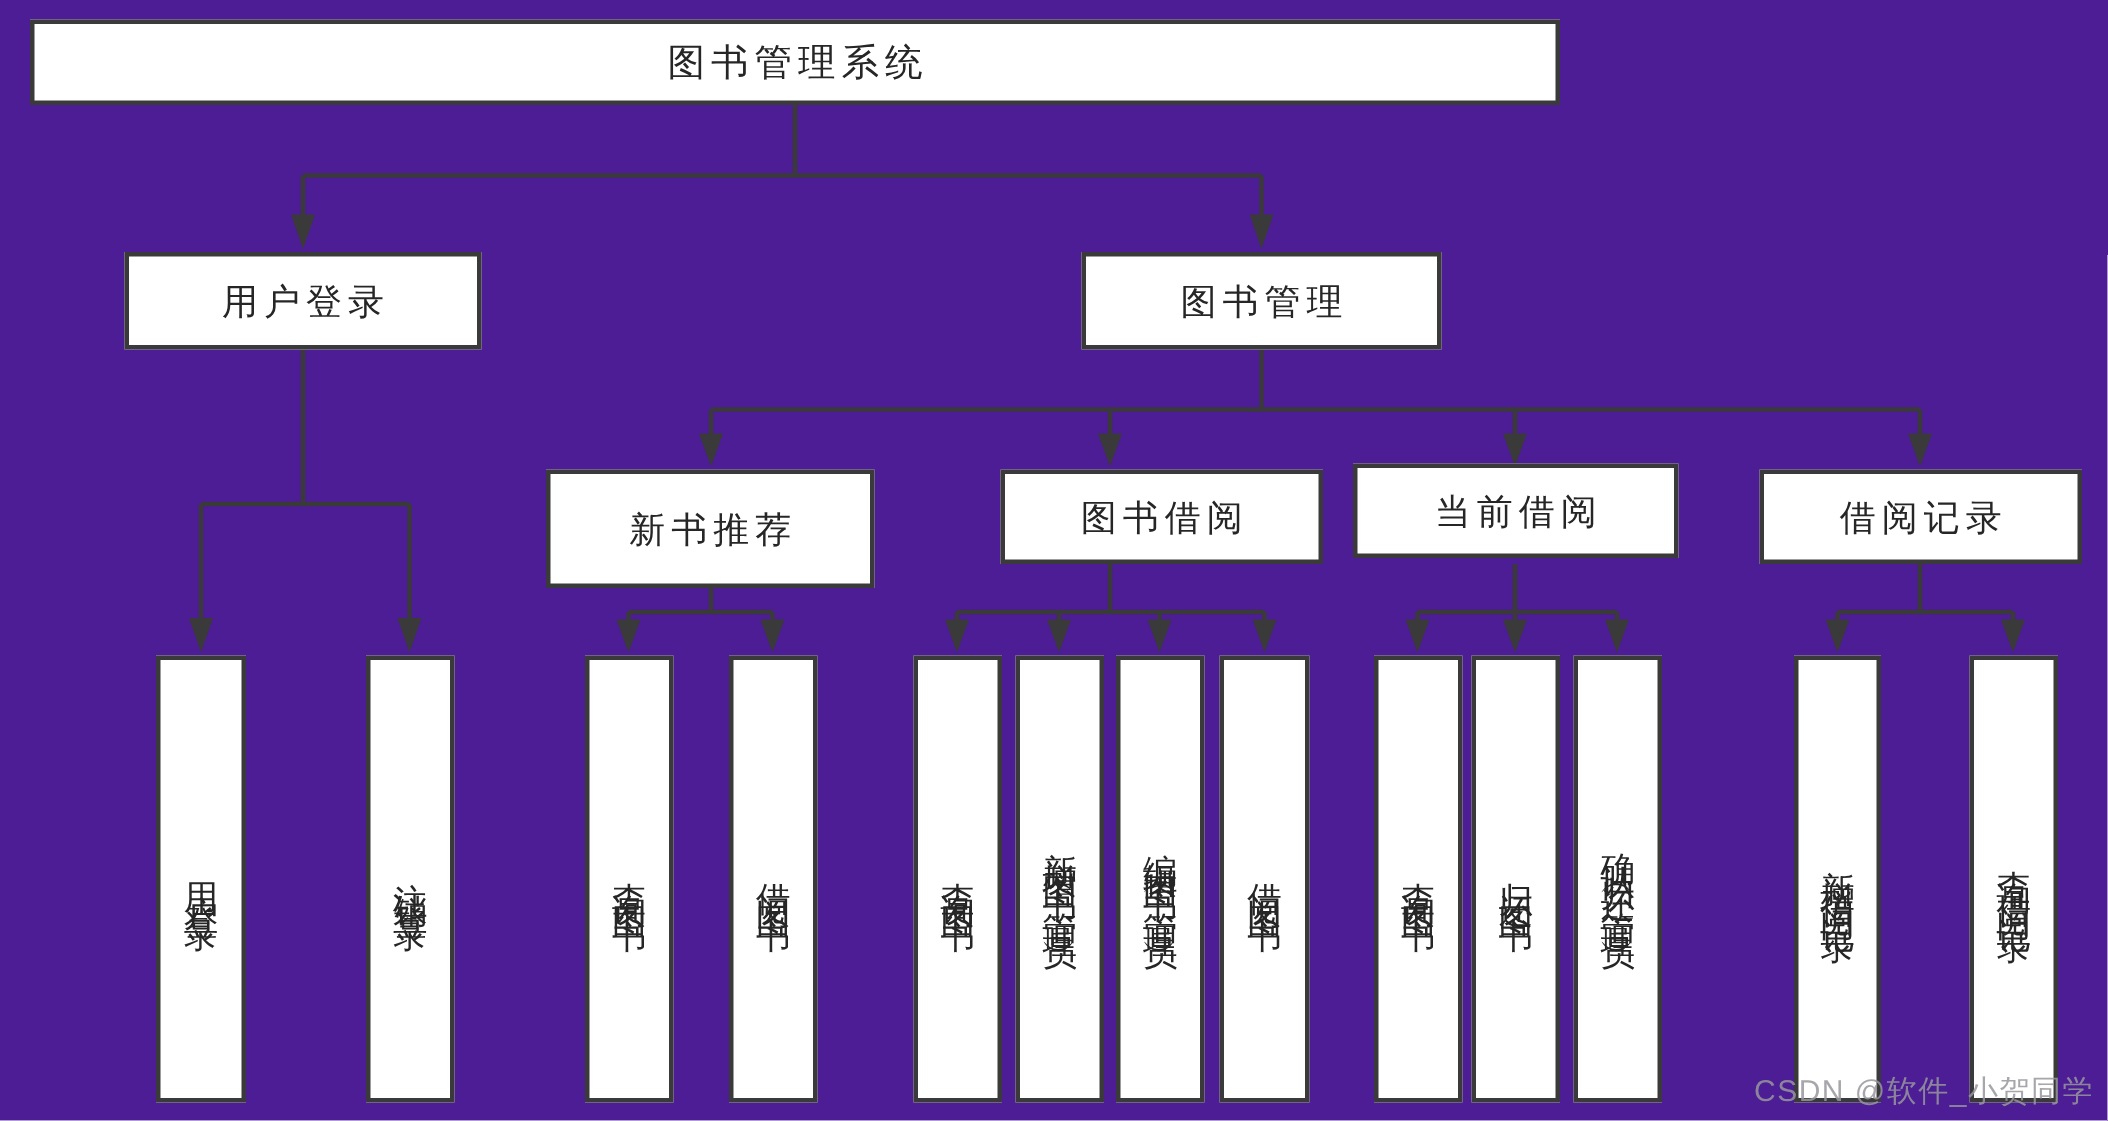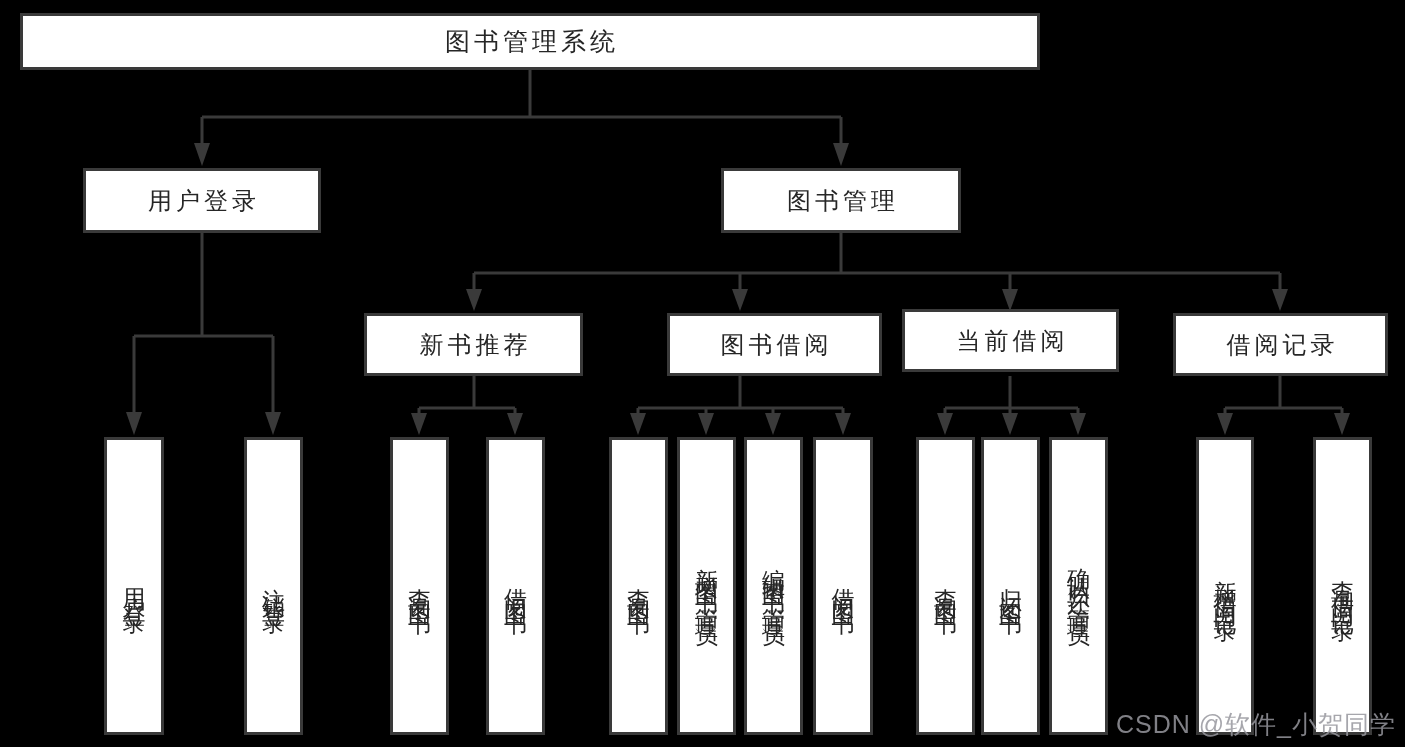--- a/index.html
+++ b/index.html
@@ -1,33 +1,33 @@
 <!DOCTYPE html>
 <html><head>
 <meta charset="utf-8">
 <style>
   html,body{margin:0;padding:0;background:#ffffff;}
   .stage{
-    position:relative;width:1405px;height:747px;background:#000000;
+    position:relative;width:1405px;height:747px;background:#4c1d95;
     font-family:"Liberation Sans","DejaVu Sans",sans-serif;color:#262626;overflow:hidden;
   }
   svg.wires{position:absolute;left:0;top:0;z-index:0;}
   .box{
     position:absolute;background:#ffffff;border:3px solid #3a3a3a;box-sizing:border-box;
     display:flex;align-items:center;justify-content:center;z-index:1;
   }
   .hbox{font-size:24px;letter-spacing:4px;text-indent:4px;white-space:nowrap;}
   .root-box{font-size:25px;}
   .vbox span{
     writing-mode:vertical-rl;text-orientation:mixed;
     font-size:23px;line-height:1;letter-spacing:8px;white-space:nowrap;
   }
   .watermark{
     position:absolute;right:9px;bottom:6px;z-index:2;
-    font-size:25px;letter-spacing:1px;color:rgba(150,150,157,0.85);white-space:nowrap;
+    font-size:20px;letter-spacing:1px;color:rgba(150,150,157,0.85);white-space:nowrap;
   }
 </style>
 </head>
 <body>
 
 <div class="stage">
 
   <svg class="wires" width="1405" height="747" viewBox="0 0 1405 747">
     <g stroke="#3a3a3a" stroke-width="3" fill="none">
 
@@ -66,21 +66,21 @@
       <polygon points="1217,413 1233,413 1225,435"></polygon>
       <polygon points="1334,413 1350,413 1342,435"></polygon>
     </g>
   </svg>
 
   <div class="box hbox root-box" style="left:20px;top:13px;width:1020px;height:57px;">图书管理系统</div>
 
   <div class="box hbox" style="left:83px;top:168px;width:238px;height:65px;">用户登录</div>
   <div class="box hbox" style="left:721px;top:168px;width:240px;height:65px;">图书管理</div>
 
-  <div class="box hbox" style="left:364px;top:313px;width:219px;height:63px;">新书推荐</div>
+  <div class="box hbox" style="left:364px;top:313px;width:219px;height:79px;">新书推荐</div>
   <div class="box hbox" style="left:667px;top:313px;width:215px;height:63px;">图书借阅</div>
   <div class="box hbox" style="left:902px;top:309px;width:217px;height:63px;">当前借阅</div>
   <div class="box hbox" style="left:1173px;top:313px;width:215px;height:63px;">借阅记录</div>
 
   <div class="box vbox" style="left:104px;top:437px;width:60px;height:298px;">
     <span>用户登录</span>
     </div>
   <div class="box vbox" style="left:244px;top:437px;width:59px;height:298px;">
     <span>注销登录</span>
     </div>

